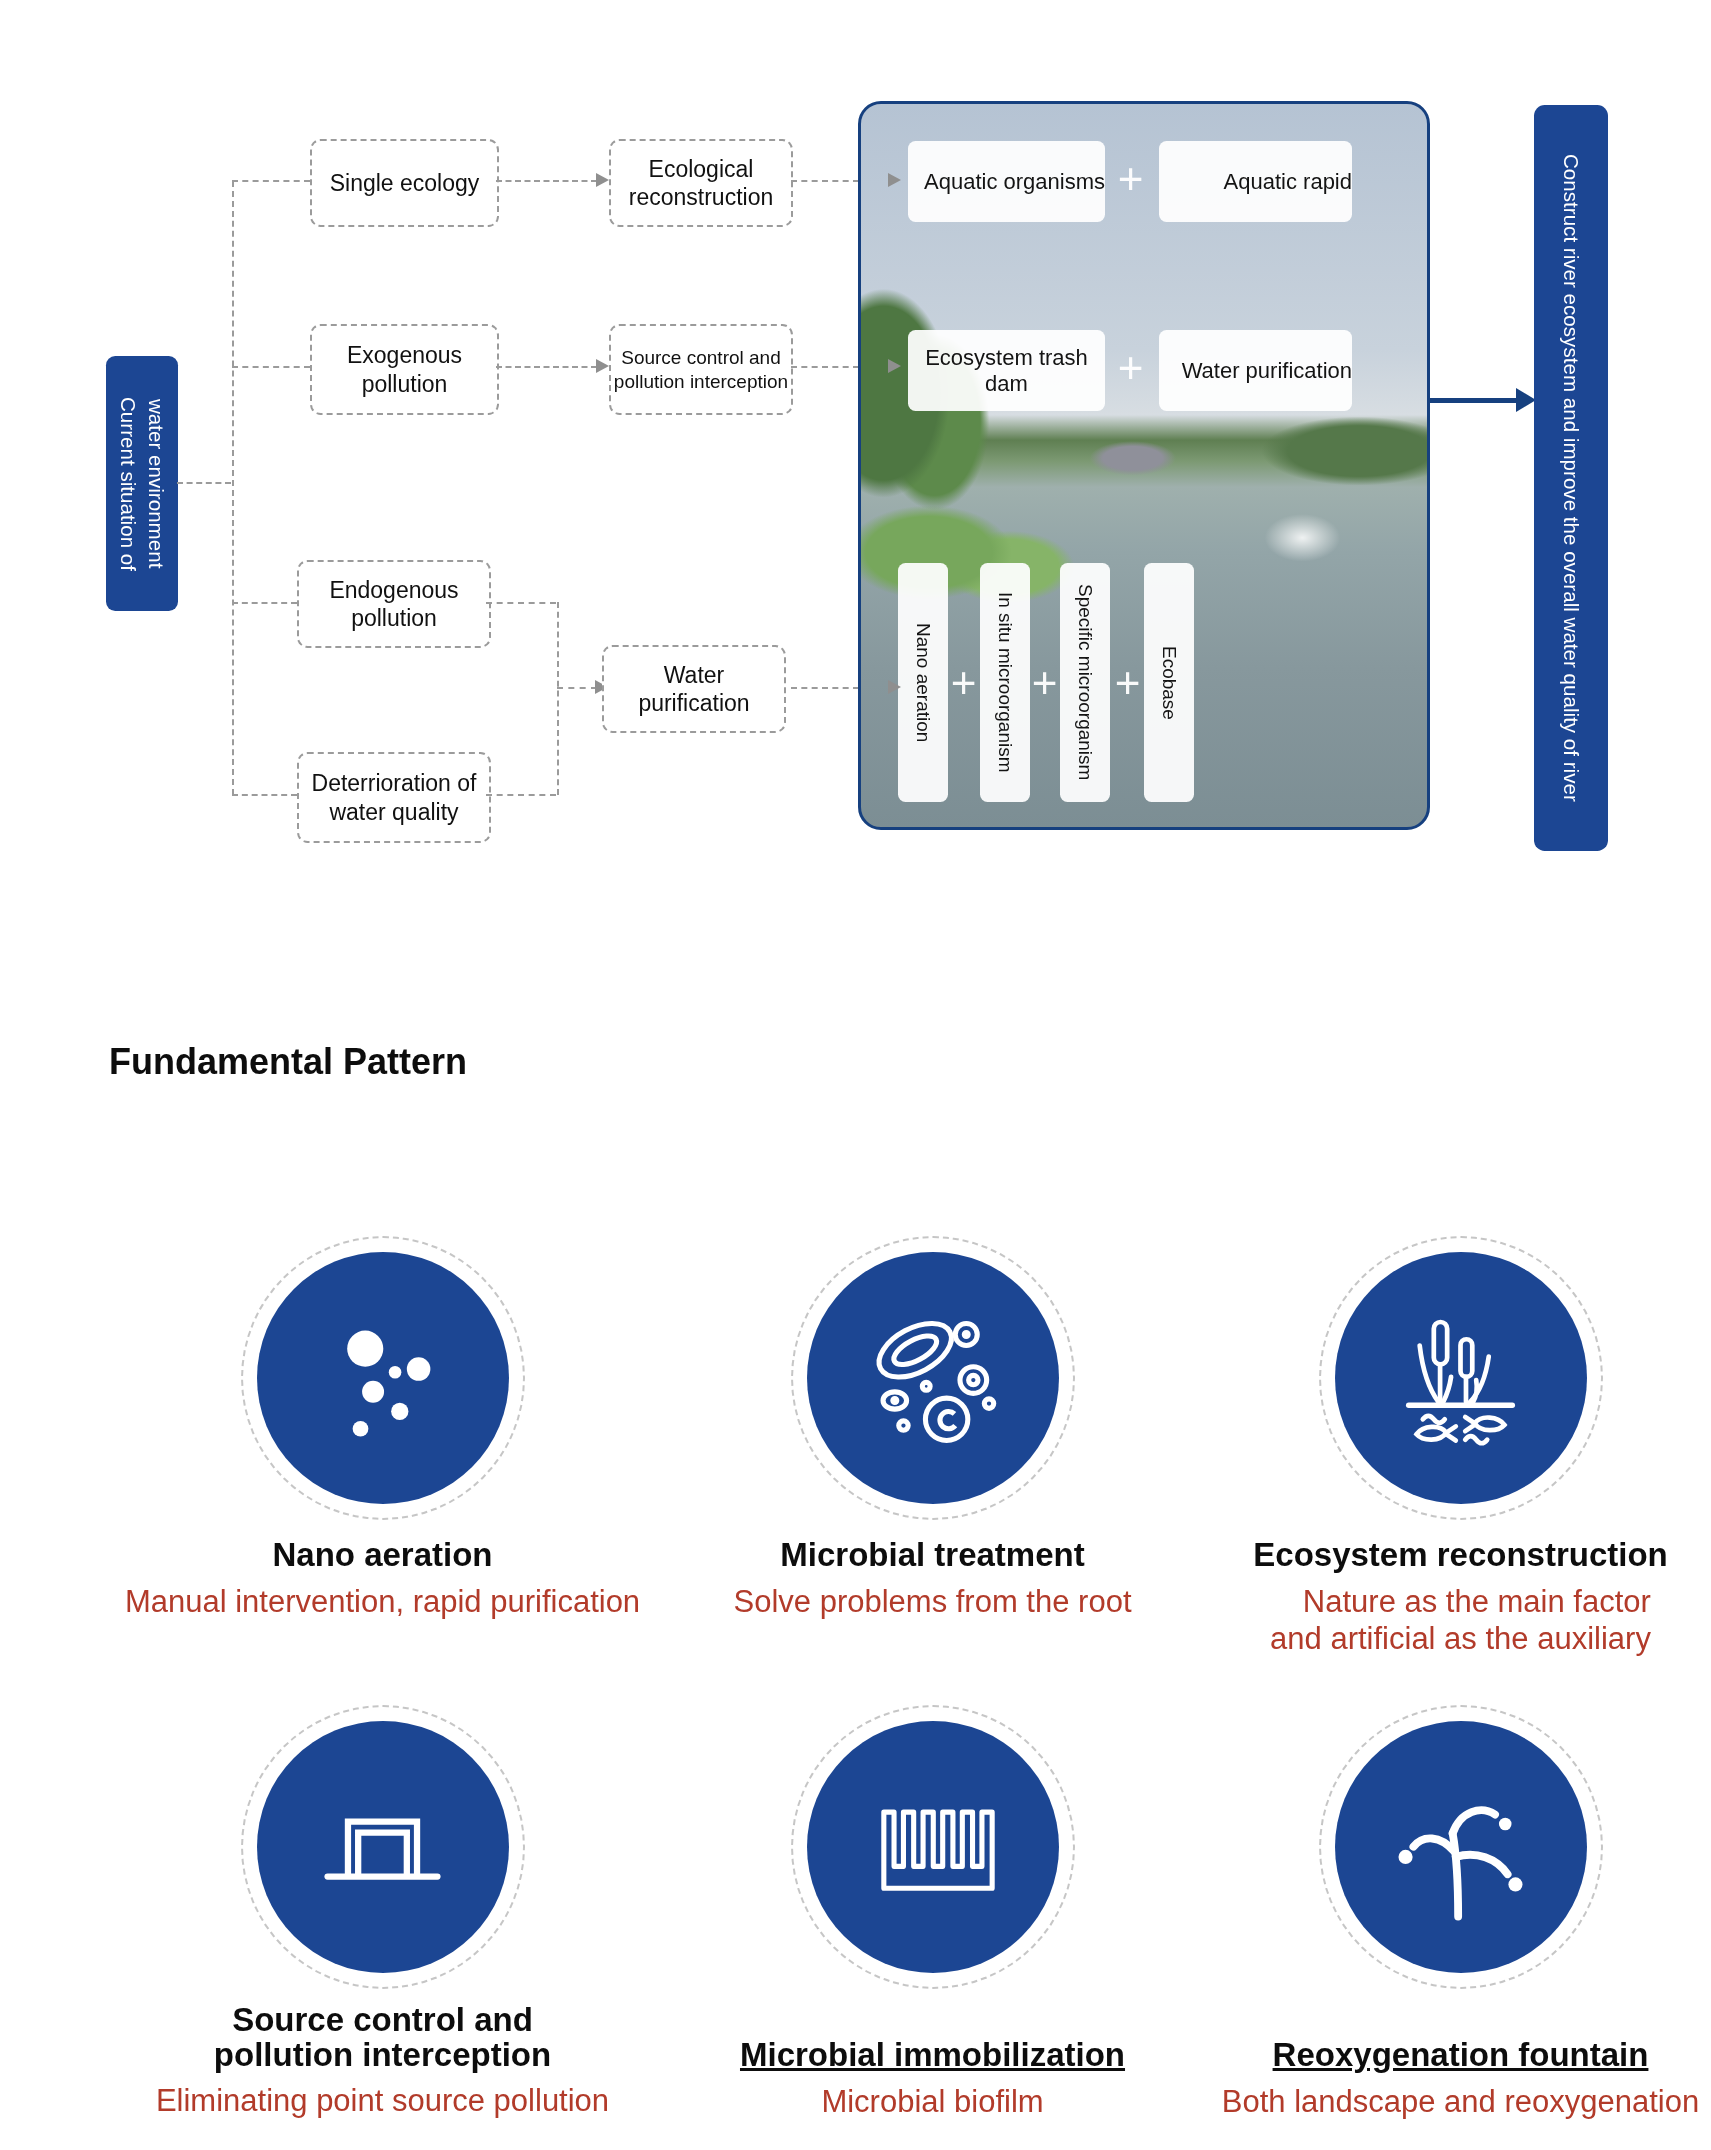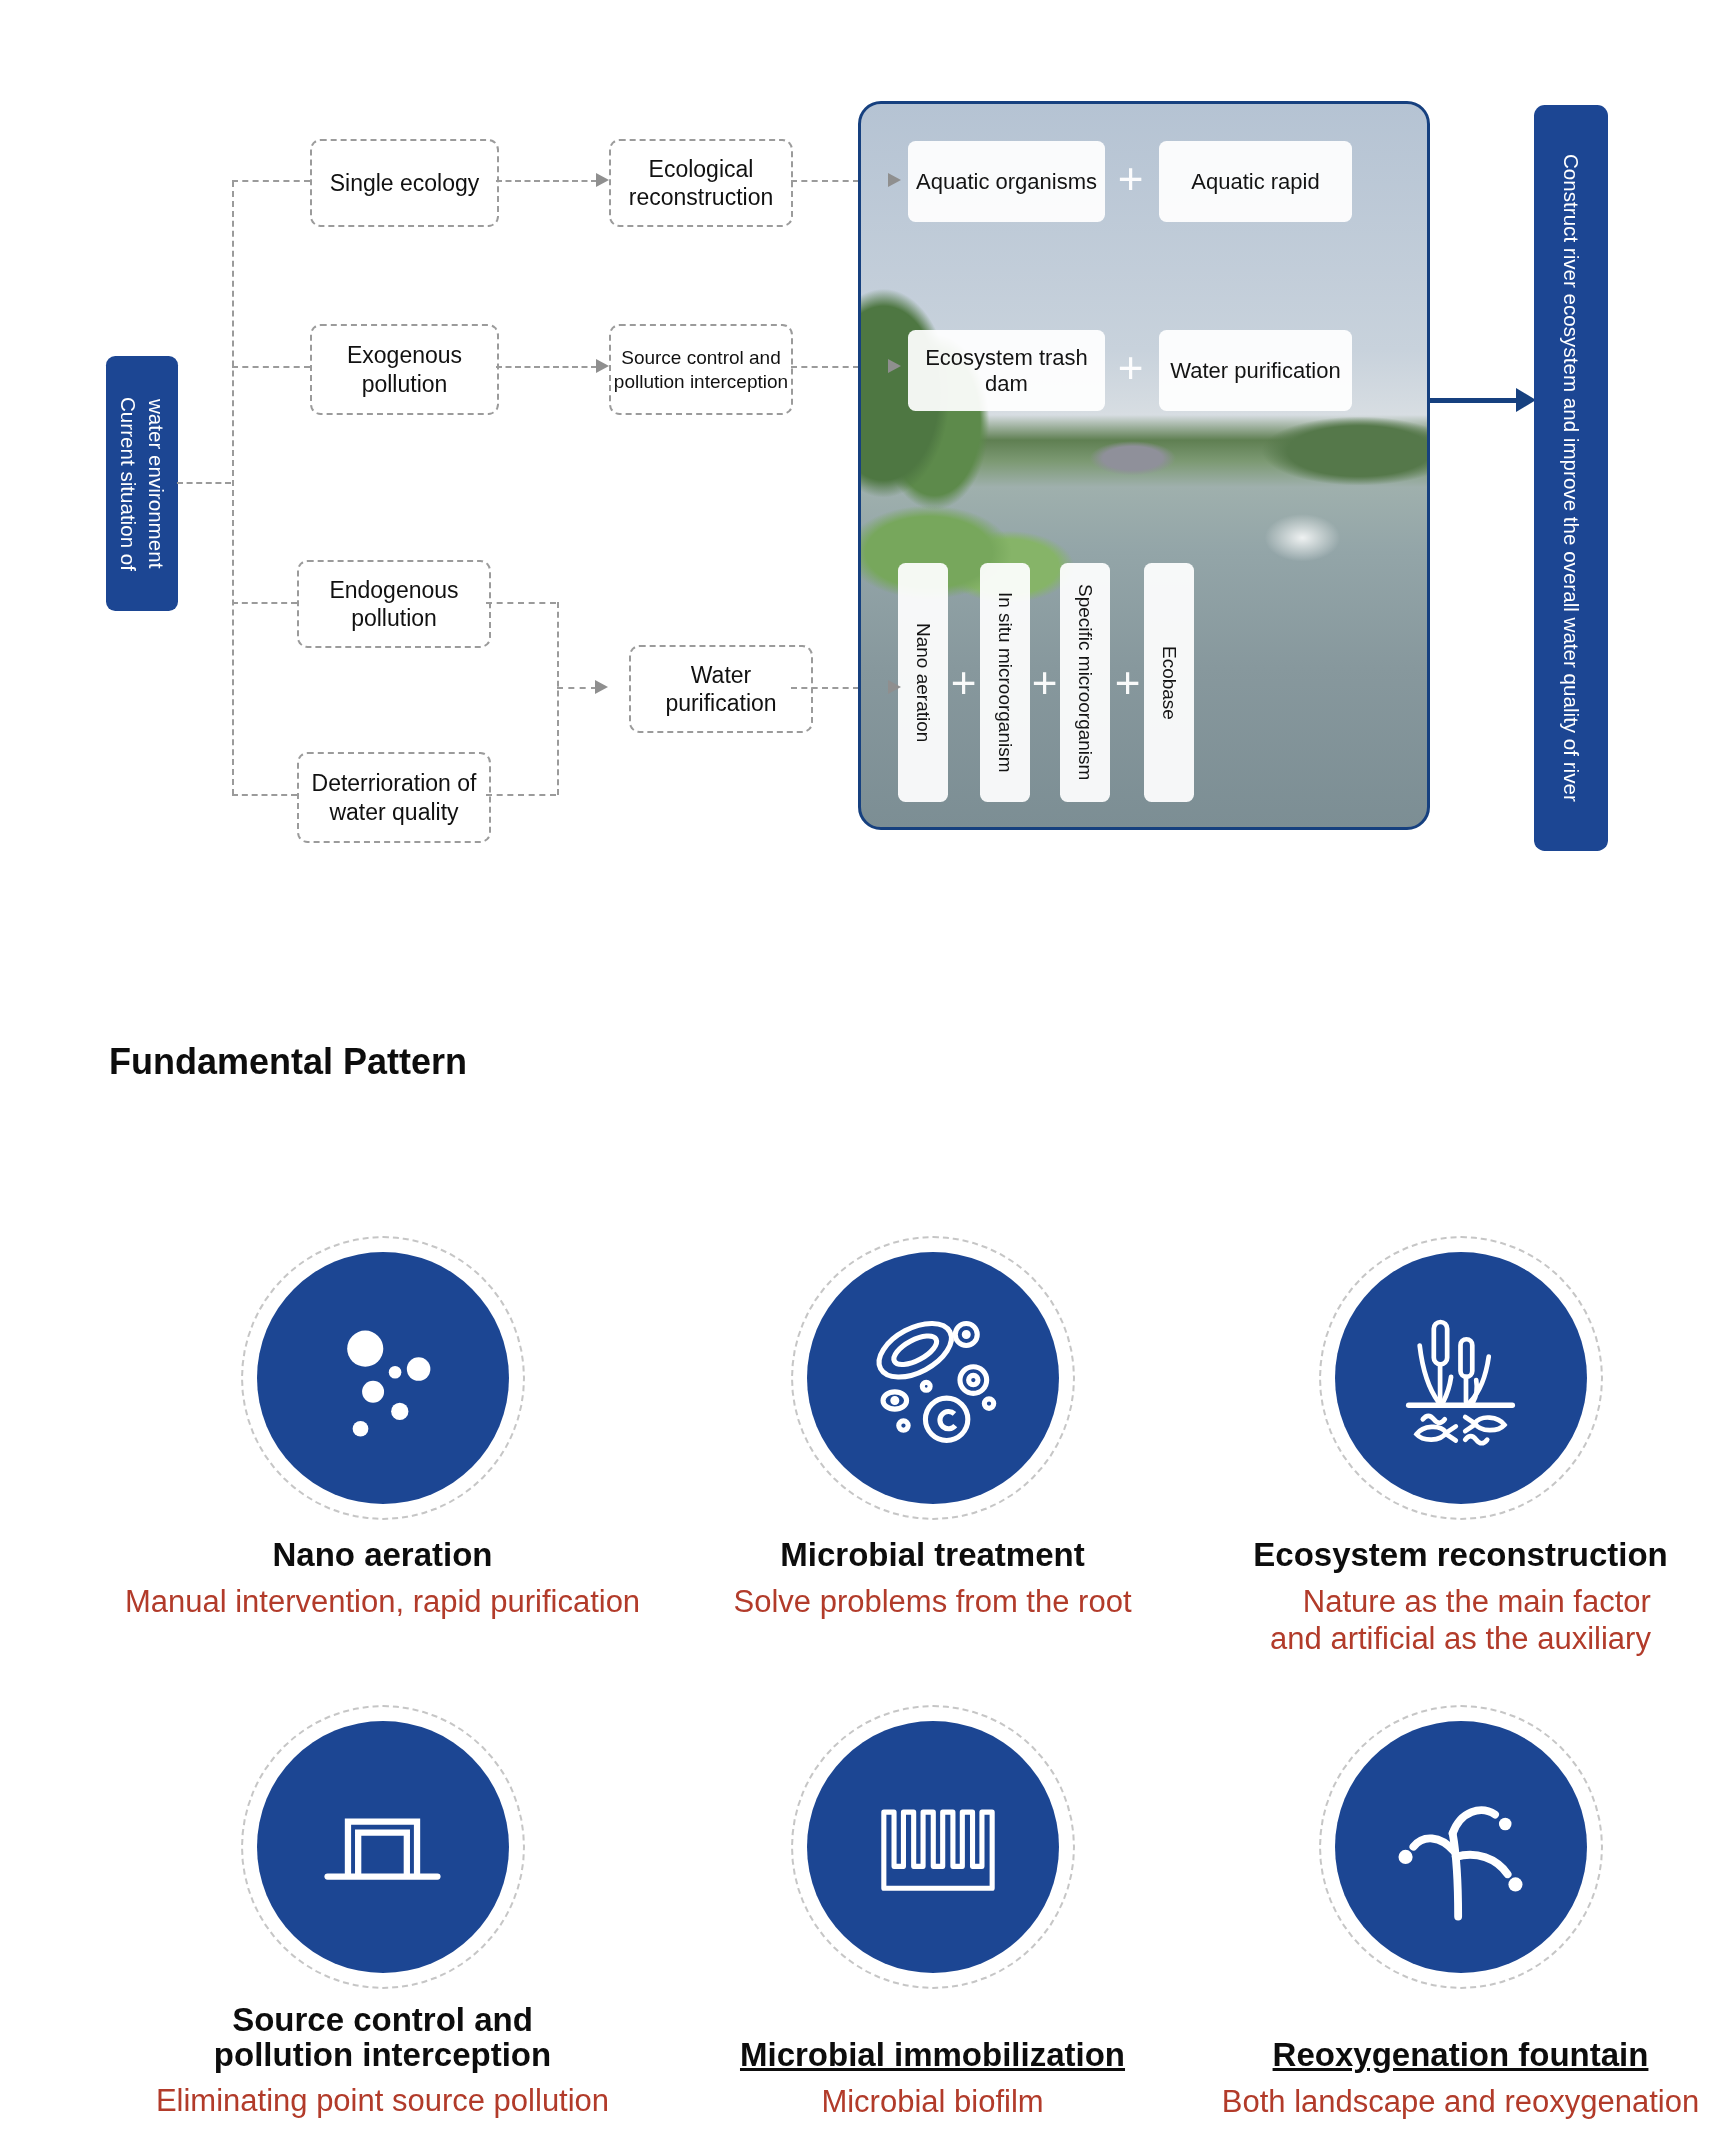--- a/index.html
+++ b/index.html
@@ -23,21 +23,21 @@
     background-image:
       radial-gradient(ellipse 92px 145px at 4% 40%, #4e7742 60%, rgba(78,119,66,0) 72%),
       radial-gradient(ellipse 76px 122px at 13% 44%, #5d8a4b 60%, rgba(93,138,75,0) 72%),
       radial-gradient(ellipse 115px 65px at 12% 62%, #77a75c 55%, rgba(119,167,92,0) 72%),
       radial-gradient(ellipse 92px 50px at 26% 64%, #86b468 55%, rgba(134,180,104,0) 72%),
       radial-gradient(ellipse 130px 46px at 88% 48%, #55784a 55%, rgba(85,120,74,0) 75%),
       radial-gradient(ellipse 54px 34px at 78% 60%, rgba(255,255,255,0.85), rgba(255,255,255,0) 70%),
       radial-gradient(ellipse 54px 21.4px at 48% 49%, #8f909a 55%, rgba(143,144,154,0) 80%),
       linear-gradient(180deg,#b5c3d3 0%,#c8d2dc 34%,#d7dde2 43%,#5f7f52 46.5%,#7d9a74 49.5%,#9fb0ad 53%,#93a5a8 62%,#87989d 78%,#7c8e94 100%);
   }
-  .photo-label{position:absolute;background:rgba(255,255,255,0.93);border-radius:7.6px;display:flex;align-items:center;justify-content:center;
+  .photo-label{position:absolute;background:rgba(255,255,255,0.93);border-radius:7.6px;display:flex;align-items:center;justify-content:flex-end;
                font-size:22px;color:#141414;text-align:center;}
   .photo-vbox{position:absolute;width:50px;height:239px;background:rgba(255,255,255,0.93);border-radius:7.6px;
               display:flex;align-items:center;justify-content:center;font-size:19px;color:#141414;}
   .plus{position:absolute;color:rgba(255,255,255,0.95);font-size:44px;font-weight:300;width:43px;text-align:center;}
 
   
   .section-title{font-size:36px;font-weight:700;color:#0d0d0d;}
   .tile{position:absolute;width:535px;display:flex;flex-direction:column;align-items:center;}
   .ring{width:284px;height:284px;border:2.3px dashed #c6c6c6;border-radius:50%;box-sizing:border-box;
         display:flex;align-items:center;justify-content:center;flex:0 0 auto;}
@@ -91,21 +91,21 @@
   <div class="abs tri-gray-right" style="left:595px;top:680px;"></div>
 
   <div class="abs dashed-box" style="left:609px;top:139px;width:180px;height:84px;">
     <span>Ecological
 reconstruction</span>
   </div>
   <div class="abs dashed-box" style="left:609px;top:324px;width:180px;height:87px;font-size:19px;">
     <span>Source control and
 pollution interception</span>
   </div>
-  <div class="abs dashed-box" style="left:629px;top:645px;width:180px;height:84px;">
+  <div class="abs dashed-box" style="left:602px;top:645px;width:180px;height:84px;">
     <span>Water
 purification</span>
   </div>
 
   <div class="abs hline" style="left:791px;top:180px;width:99px;"></div>
   <div class="abs tri-gray-right" style="left:888px;top:173px;z-index:3;"></div>
   <div class="abs hline" style="left:791px;top:366px;width:99px;"></div>
   <div class="abs tri-gray-right" style="left:888px;top:359px;z-index:3;"></div>
   <div class="abs hline" style="left:791px;top:687px;width:99px;"></div>
   <div class="abs tri-gray-right" style="left:888px;top:680px;z-index:3;"></div>

